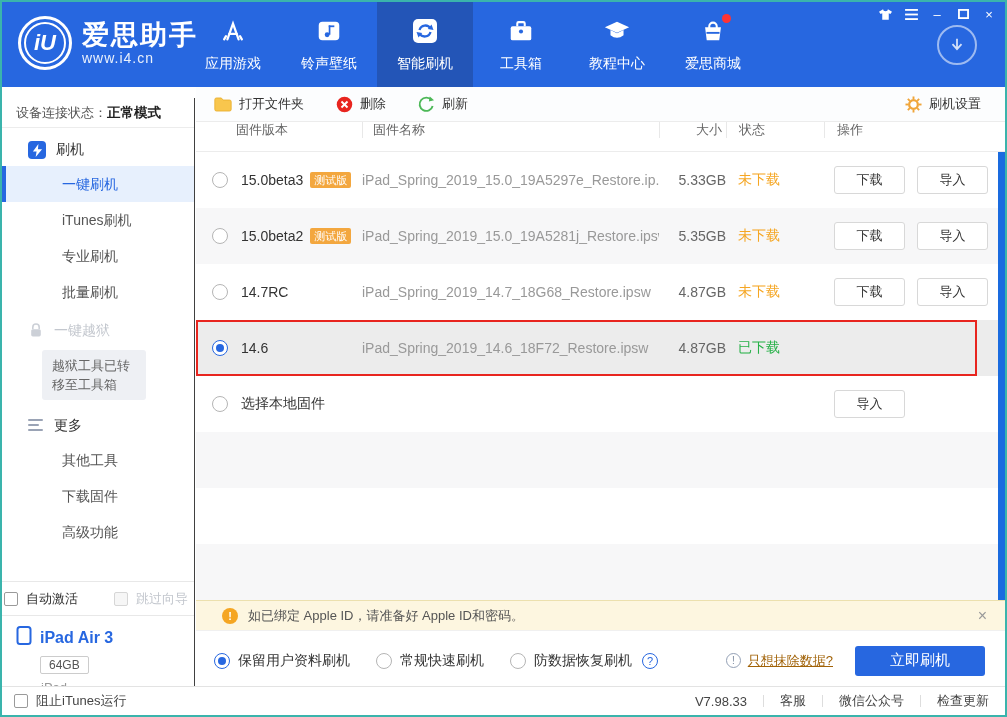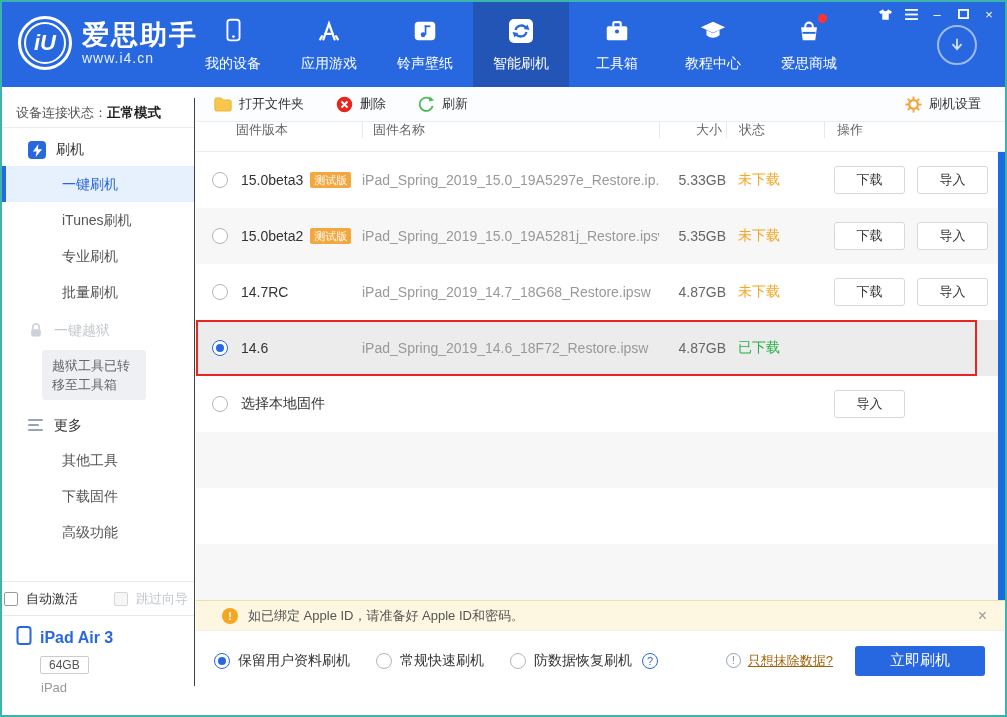--- a/index.html
+++ b/index.html
@@ -111,29 +111,20 @@
       <div class="logo-txt">
         <div class="logo-title">爱思助手</div>
         <div class="logo-url">www.i4.cn</div>
       </div>
     </div>
 
     <div class="nav">
       <div class="nav-item">
         <span class="nav-ico">
           <svg width="28" height="28" viewBox="0 0 30 30">
-              <rect x="9" y="3" width="13" height="22" rx="3" stroke="#fff" stroke-width="2" fill="none"></rect>
-              <circle cx="15.5" cy="21" r="1.4" fill="#fff"></circle>
-            </svg>
-        </span>
-        <span>我的设备</span>
-      </div>
-      <div class="nav-item">
-        <span class="nav-ico">
-          <svg width="28" height="28" viewBox="0 0 30 30">
               <path d="M9 24 L15 7 L21 24" stroke="#fff" stroke-width="2.4" fill="none" stroke-linecap="round"></path>
               <line x1="11" y1="18" x2="19" y2="18" stroke="#fff" stroke-width="2.4" stroke-linecap="round"></line>
               <line x1="5.5" y1="24" x2="7.5" y2="20.5" stroke="#fff" stroke-width="2.4" stroke-linecap="round"></line>
               <line x1="24.5" y1="24" x2="22.5" y2="20.5" stroke="#fff" stroke-width="2.4" stroke-linecap="round"></line>
             </svg>
         </span>
         <span>应用游戏</span>
       </div>
       <div class="nav-item">
         <span class="nav-ico">
@@ -430,14 +421,29 @@
       <span class="erase">
         <span class="info">!</span>
         <a>只想抹除数据?</a>
       </span>
       <button class="flash-btn">立即刷机</button>
     </div>
 
     <div class="scrollbar"></div>
   </div>
 
+  <div class="statusbar">
+    <span class="sb-left">
+      <span class="cbox"></span>
+      <span>阻止iTunes运行</span>
+    </span>
+    <span class="sb-right">
+      <span class="it">V7.98.33</span>
+      <span class="sep"></span>
+      <span class="it">客服</span>
+      <span class="sep"></span>
+      <span class="it">微信公众号</span>
+      <span class="sep"></span>
+      <span class="it">检查更新</span>
+    </span>
+  </div>
 
 </div>
 
 </body></html>

